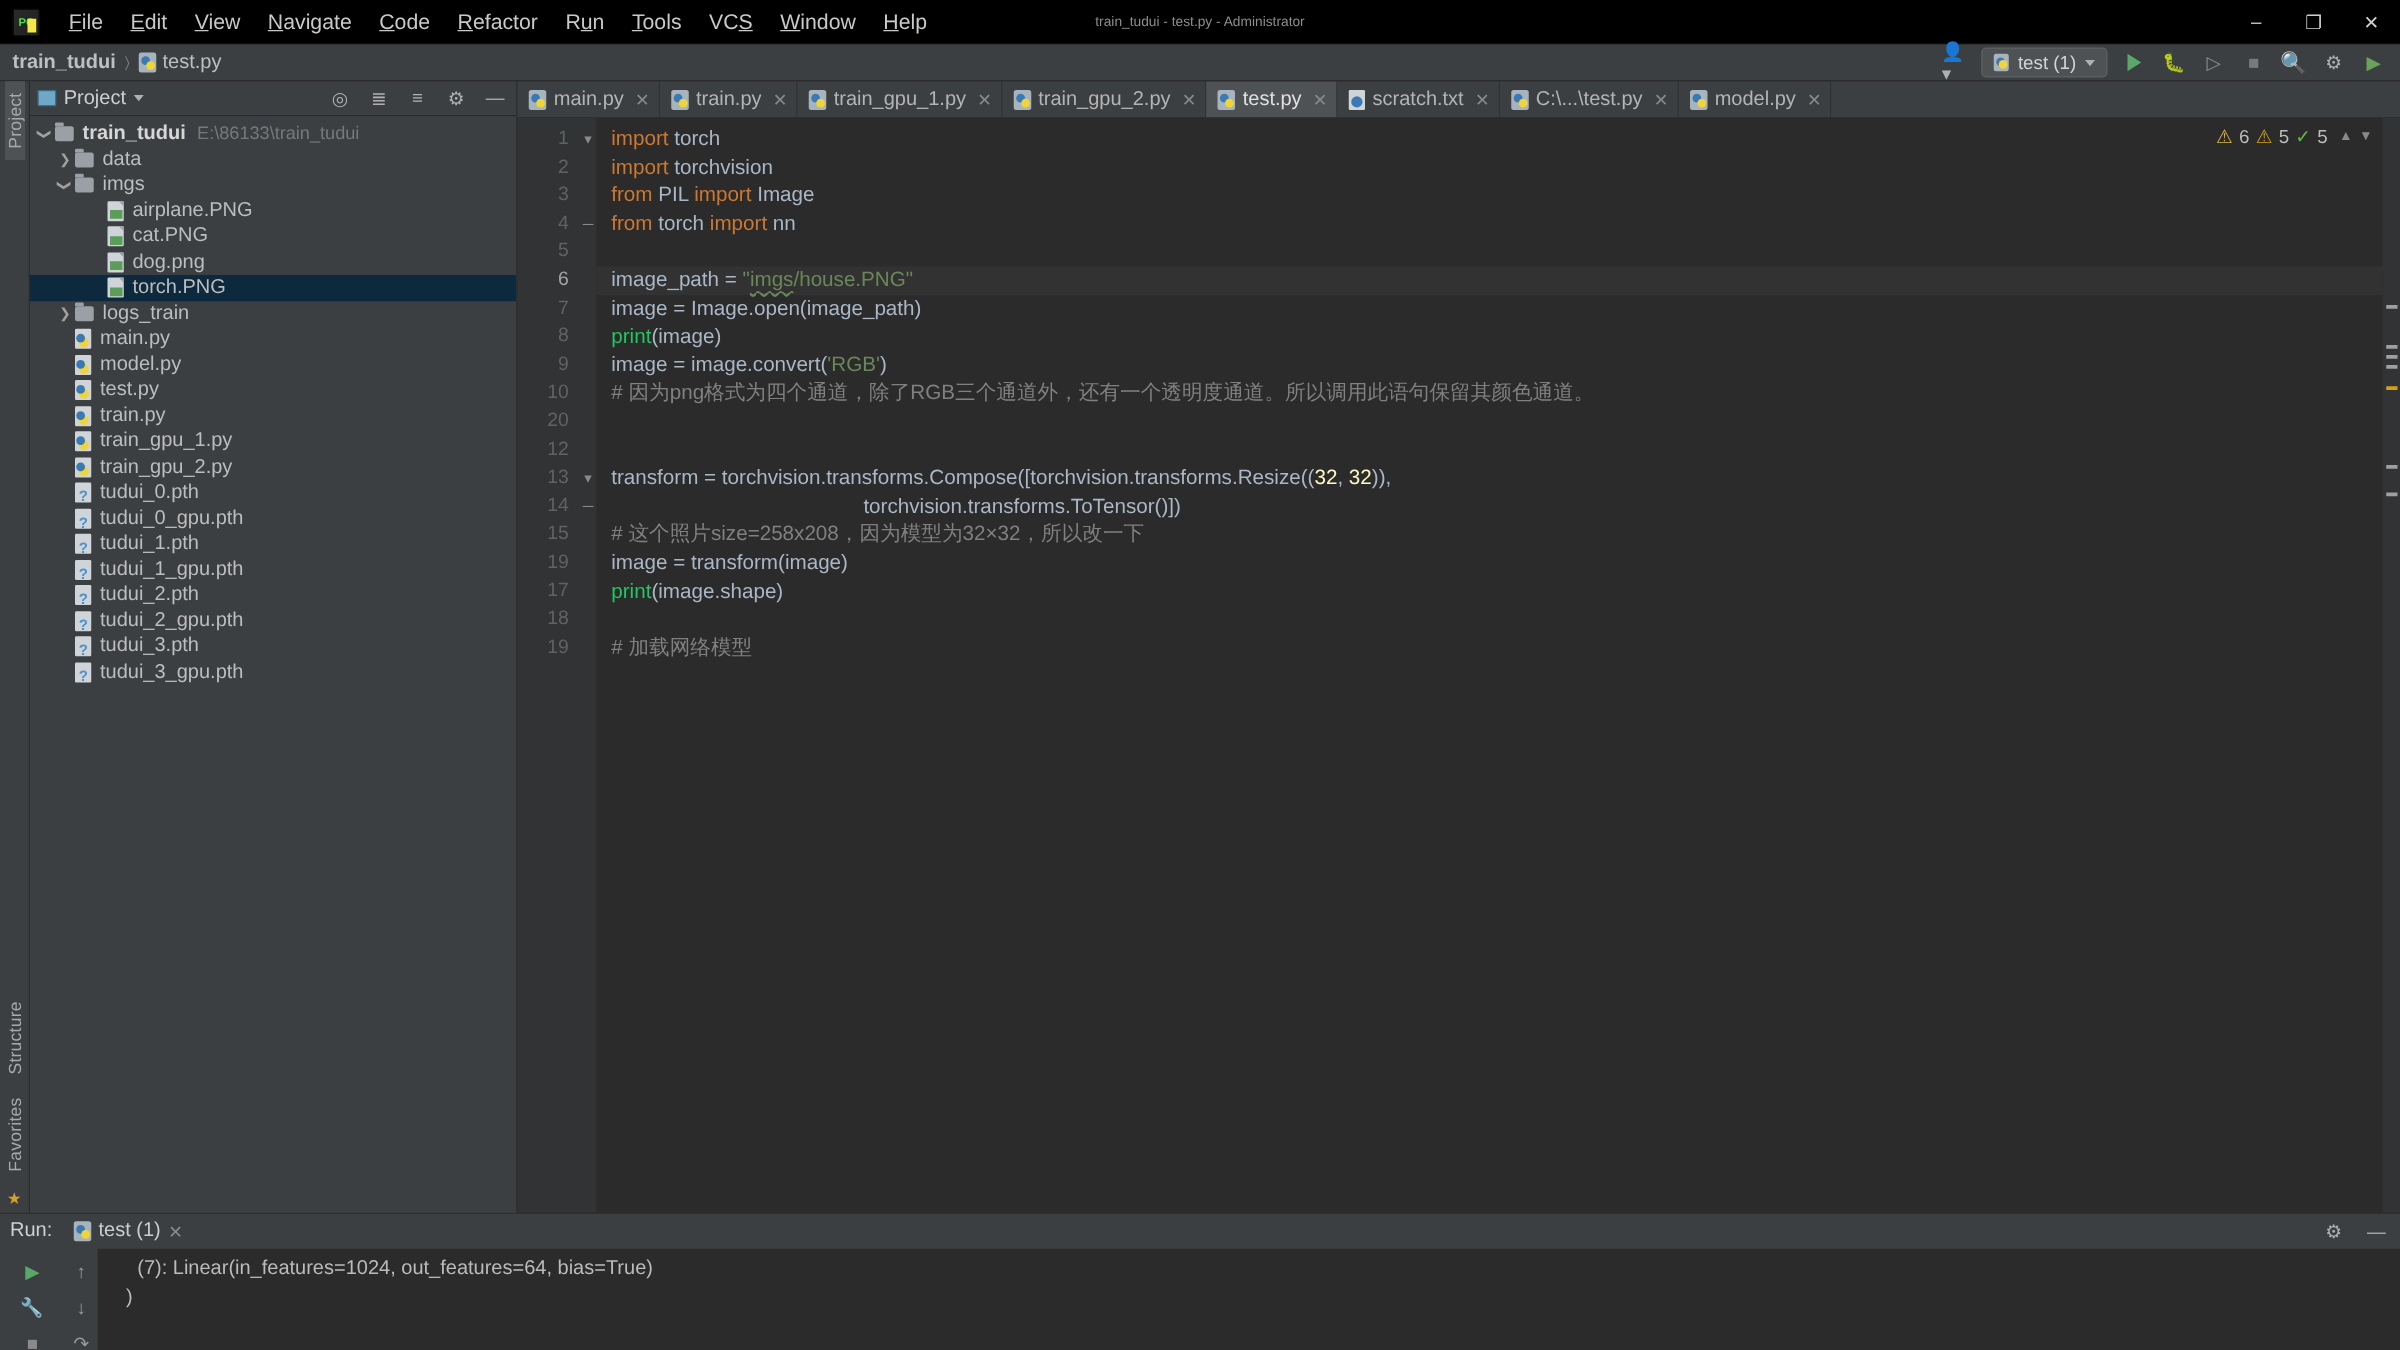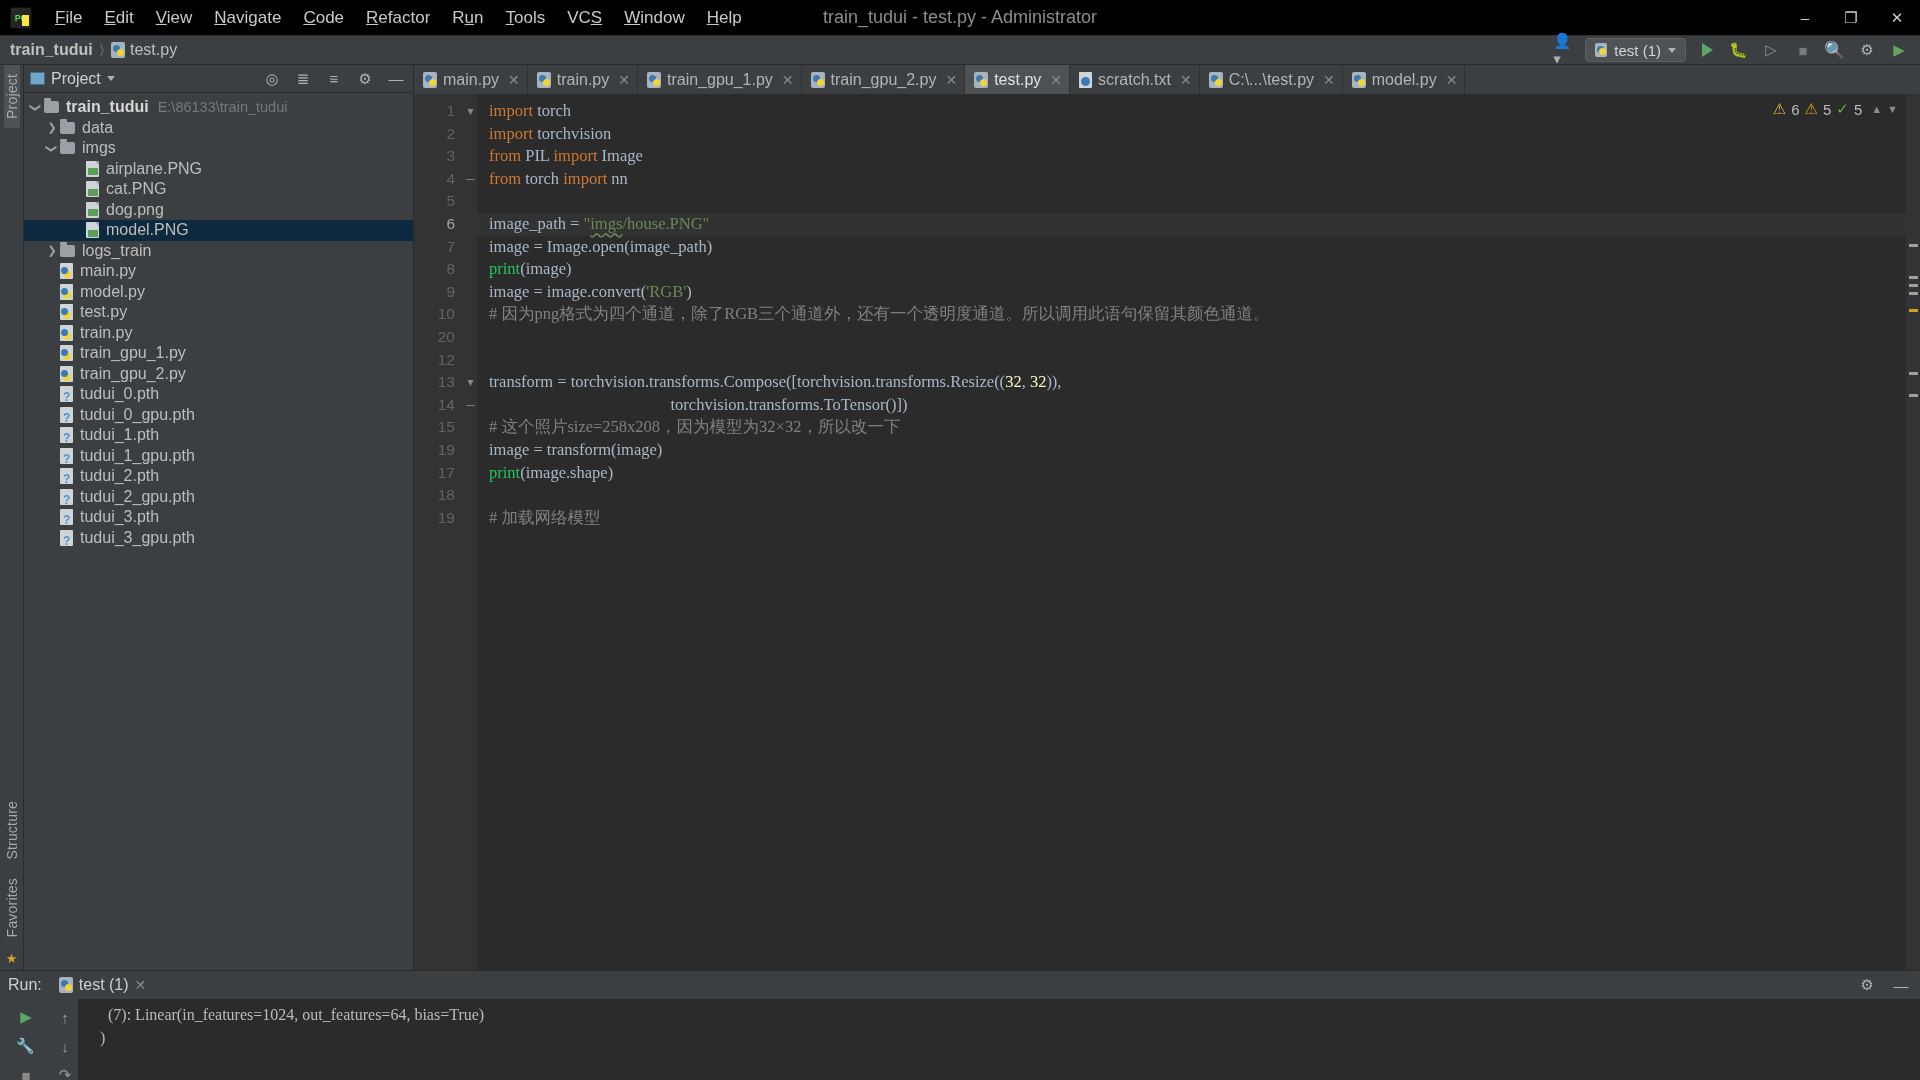--- a/index.html
+++ b/index.html
@@ -2,41 +2,41 @@
 <html><head>
 <meta charset="utf-8">
 <style>
   * { margin:0; padding:0; box-sizing:border-box; }
   html,body { width:1920px; height:1080px; overflow:hidden; }
   body {
     font-family:"Liberation Sans", sans-serif;
     background:#3c3f41; color:#bbbbbb;
     font-size:17px; -webkit-font-smoothing:antialiased;
   }
-  .mono { font-family:Liberation Serif, serif; }
+  .mono { font-family:Liberation Sans, sans-serif; }
 
   
   #titlebar {
     height:36px; background:#000000; display:flex; align-items:center;
     border-bottom:1px solid #323232; position:relative;
   }
   #app-logo {
     width:22px;height:22px;margin-left:10px;margin-right:12px;border-radius:2px;
     background:linear-gradient(135deg,#2b2b2b,#1f1f1f);
     border:1px solid #0d0d0d; display:flex;align-items:center;justify-content:center;
     font-size:9px;font-weight:bold;color:#4ddf4d;position:relative;flex:none;
   }
   #app-logo:after{content:'';position:absolute;right:2px;bottom:2px;width:7px;height:11px;background:#f5e74a;}
   .menu-item {
     padding:5px 11px; color:#c9c9c9; font-size:17px; cursor:default; white-space:nowrap;
   }
   .menu-item u { text-decoration:underline; }
   #win-title {
     position:absolute; left:50%; transform:translateX(-50%);
-    color:#8d8d8d; font-size:18px; white-space:nowrap;
+    color:#8d8d8d; font-size:11px; white-space:nowrap;
   }
   #win-ctrls { margin-left:auto; display:flex; height:36px; }
   .wc { width:46px;height:36px;display:flex;align-items:center;justify-content:center;color:#cfcfcf;font-size:15px; }
 
   
   #navbar {
     height:29px; background:#3c3f41; display:flex; align-items:center;
     padding-left:10px; border-bottom:1px solid #2b2b2b; position:relative;
   }
   .crumb { color:#bfbfbf; font-size:16px; display:flex;align-items:center;gap:5px; }
@@ -259,21 +259,21 @@
           <span class="tname">cat.PNG</span>
         </div>
         <div class="trow ind2">
           <span class="arrow"></span>
           <span class="imgicon"></span>
           <span class="tname">dog.png</span>
         </div>
         <div class="trow ind2 sel">
           <span class="arrow"></span>
           <span class="imgicon"></span>
-          <span class="tname">model.PNG</span>
+          <span class="tname">torch.PNG</span>
         </div>
         <div class="trow ind1">
           <span class="arrow r"></span>
           <span class="folder"></span>
           <span class="tname">logs_train</span>
         </div>
         <div class="trow ind1">
           <span class="arrow"></span>
           <span class="pyfile"></span>
           <span class="tname">main.py</span>

